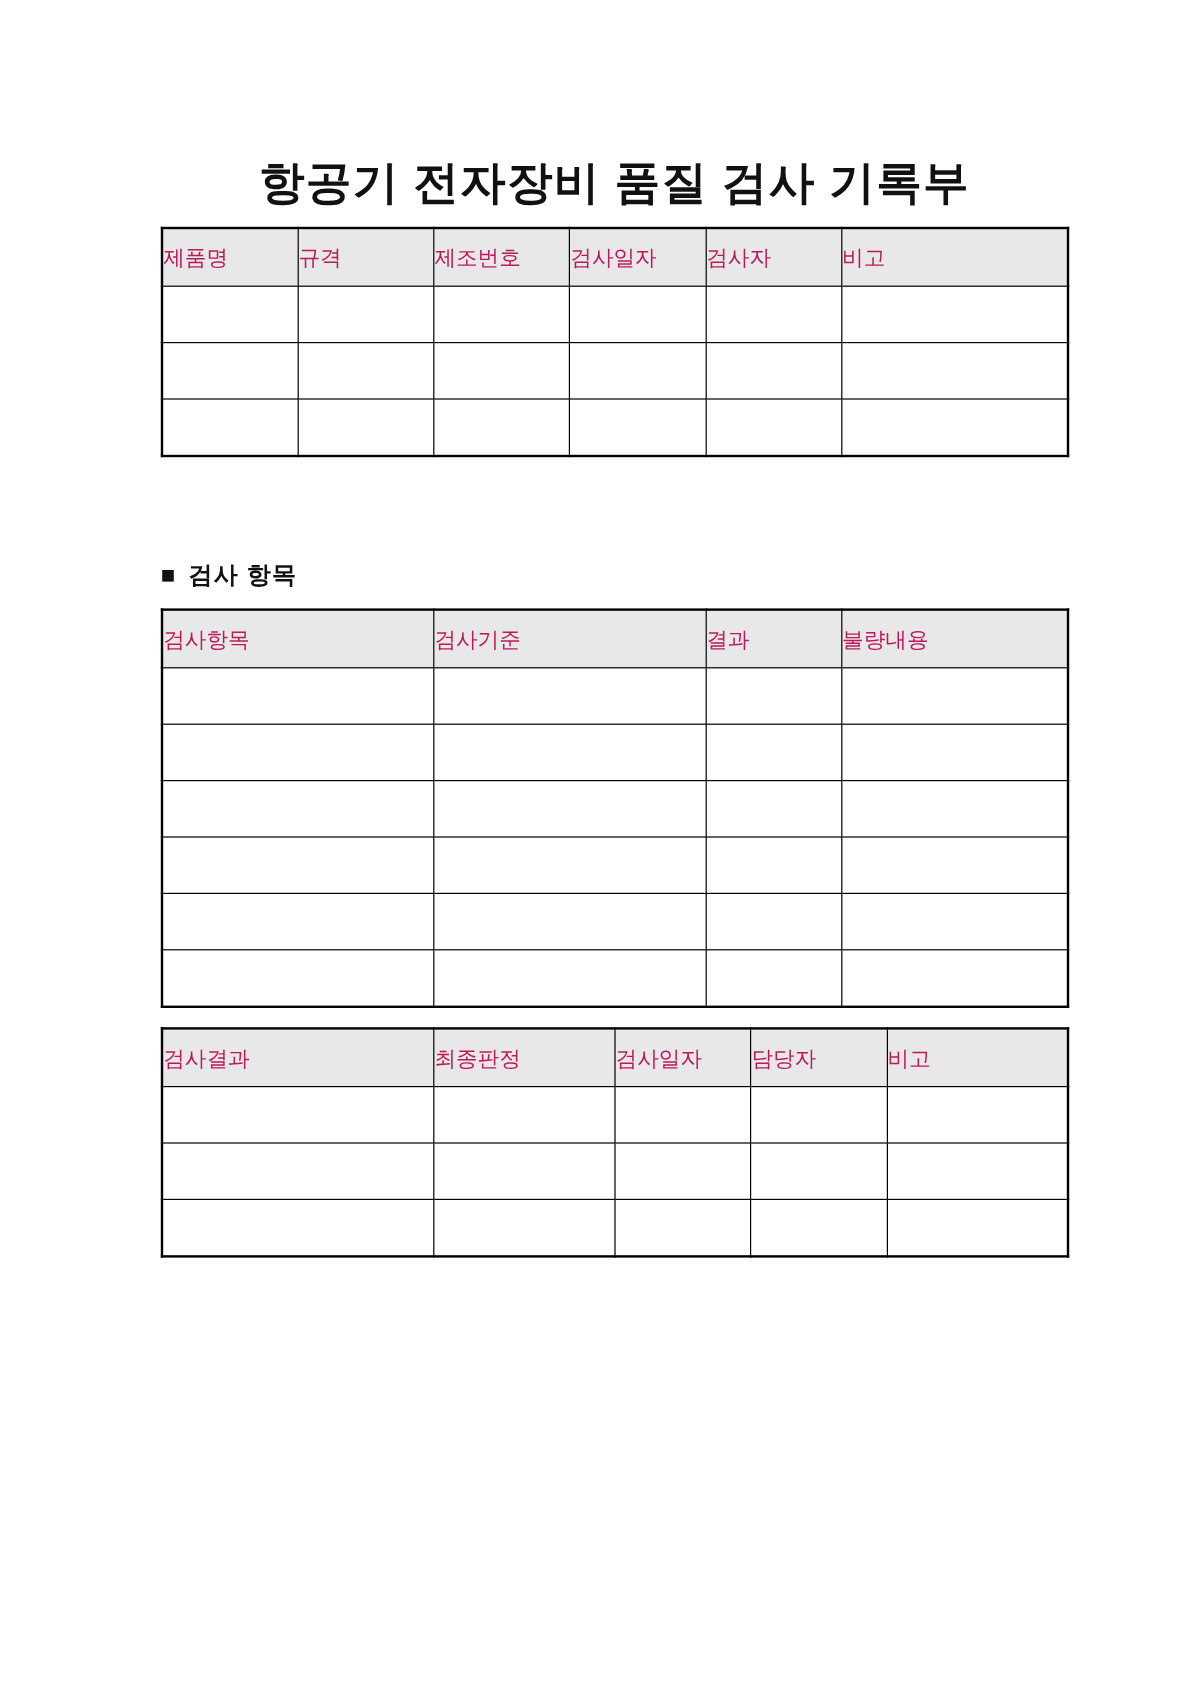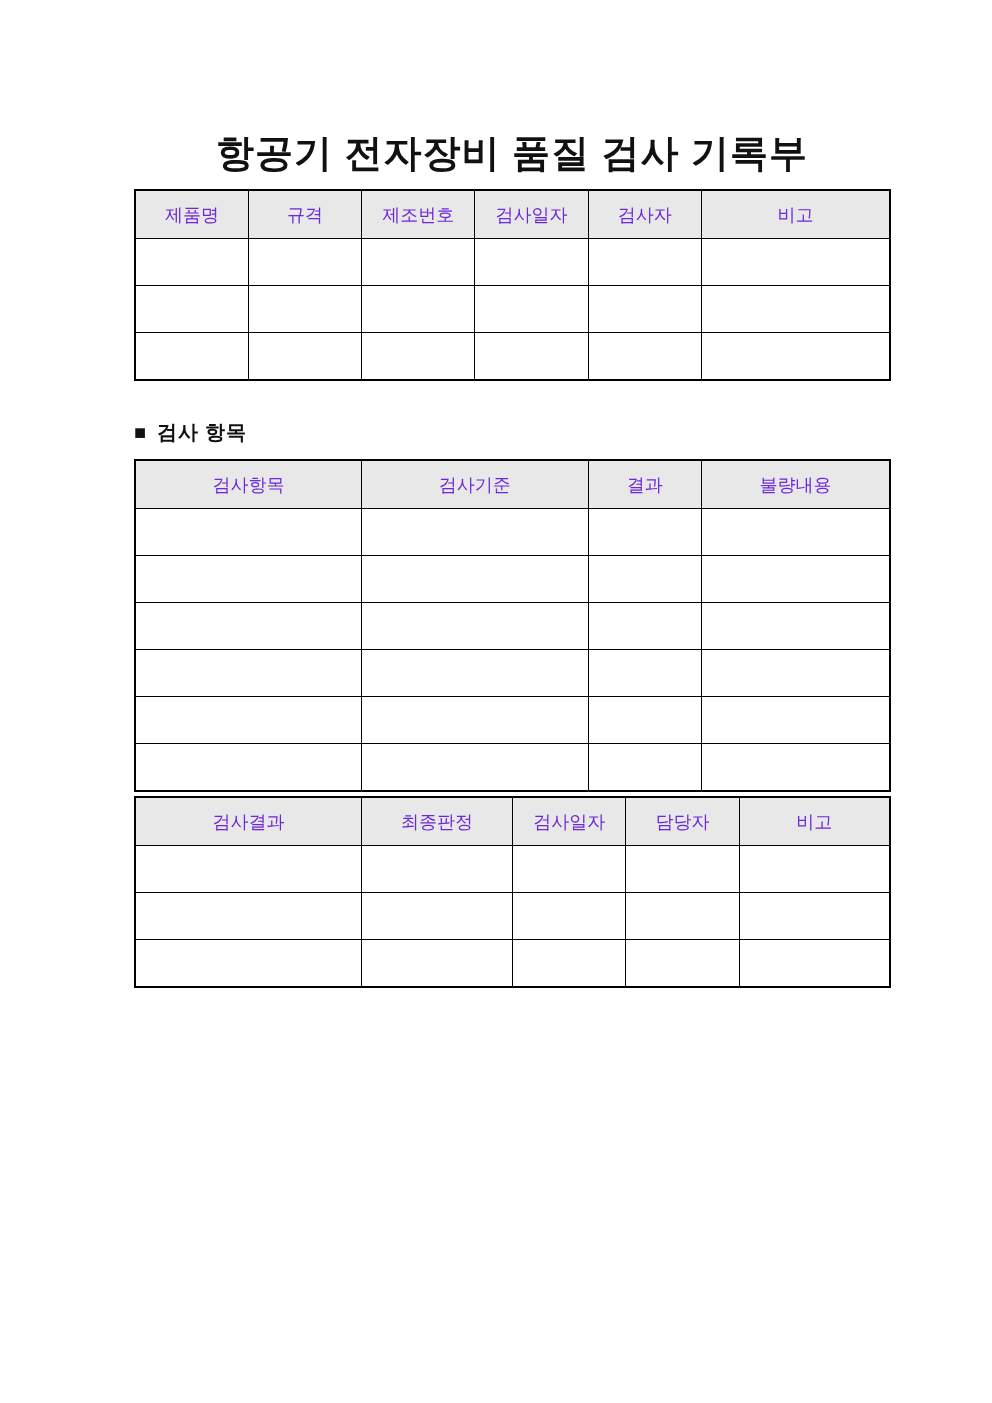--- a/index.html
+++ b/index.html
@@ -39,43 +39,43 @@
     font-size: 20px;
     line-height: 23px;
     font-weight: bold;
     letter-spacing: 1px;
     white-space: nowrap;
   }
   .sec-heading .marker {
     margin-right: 10px;
   }
   .sec1 .sec-heading { margin-top: 77px; }
-  .sec2 .sec-heading { margin-top: 40px; font-family: Liberation Serif, serif; }
+  .sec2 .sec-heading { margin-top: 88px; }
   .sec3 .sec-heading { margin-top: 73px; }
   table.tbl {
     border-collapse: collapse;
     table-layout: fixed;
     width: 757px;
     border: 2px solid #000000;
   }
   .sec1 table.tbl { margin-top: 13px; }
   .sec2 table.tbl { margin-top: 15px; }
-  .sec3 table.tbl { margin-top: 4px; }
+  .sec3 table.tbl { margin-top: 16px; }
   table.tbl th, table.tbl td {
     border: 1px solid #000000;
     padding: 0;
   }
   table.tbl th {
     background: #e8e8e8;
     height: 47px;
     font-weight: normal;
     font-size: 18px;
-    text-align: center;
+    text-align: left;
     vertical-align: middle;
-    color: #6d28d9;
+    color: #be185d;
   }
   table.tbl td {
     background: #ffffff;
     height: 46px;
   }
   col.w15 { width: 15%; }
   col.w20 { width: 20%; }
   col.w25 { width: 25%; }
   col.w30 { width: 30%; }
 </style>

